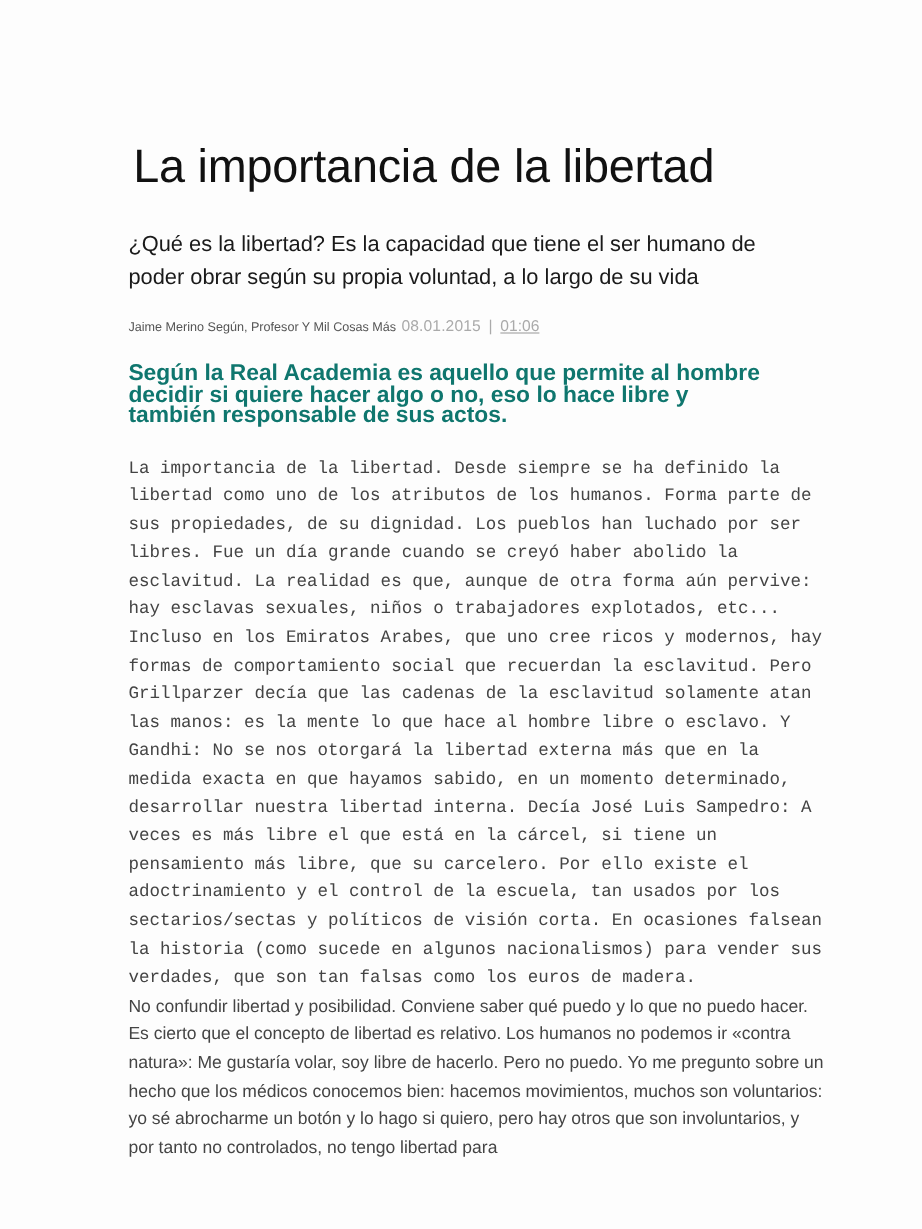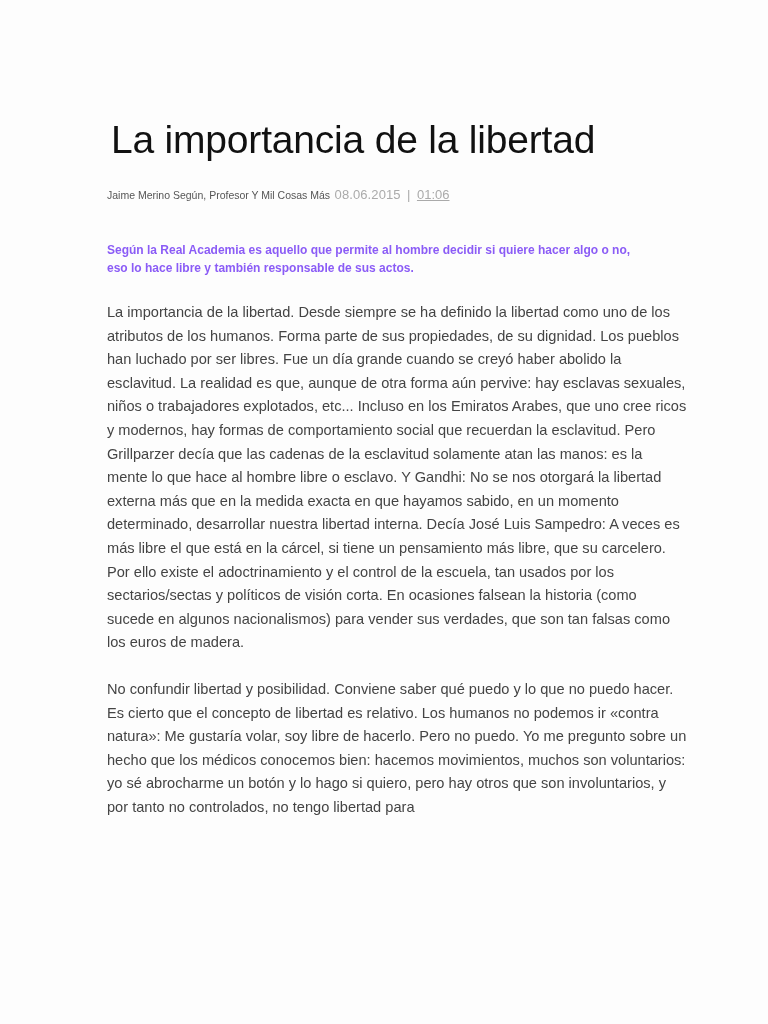--- a/index.html
+++ b/index.html
@@ -55,47 +55,48 @@
       font-size: 13px;
       color: #aaaaaa;
       padding: 0 2px;
     }
     .time {
       font-size: 13px;
       color: #aaaaaa;
       text-decoration: underline;
     }
     .lead {
-      margin: 37px 0 0 0;
-      font-size: 12px;
+      margin: 20px 0 0 0;
+      font-size: 19px;
       line-height: 17.5px;
       font-weight: bold;
-      color: #8b5cf6;
+      color: #0f766e;
       width: 535px;
     }
     .paragraph {
       margin: 0;
       font-size: 14.6px;
       line-height: 23.6px;
       color: #444444;
       width: 580px;
     }
-    .p1 { margin-top: 24px; }
-    .p2 { margin-top: 23px; }
+    .p1 { margin-top: 24px; font-family: Liberation Mono, monospace; }
+    .p2 { }
   </style>
 </head>
 <body>
 
 <article class="article">
   <h1 class="title">La importancia de la libertad</h1>
 
+  <p class="subtitle">¿Qué es la libertad? Es la capacidad que tiene el ser humano de poder obrar según su propia voluntad, a lo largo de su vida</p>
 
   <div class="byline">
     <span class="author">Jaime Merino Según, Profesor Y Mil Cosas Más</span>
-    <span class="date">08.06.2015</span>
+    <span class="date">08.01.2015</span>
     <span class="sep">|</span>
     <span class="time">01:06</span>
   </div>
 
   <p class="lead">Según la Real Academia es aquello que permite al hombre decidir si quiere hacer algo o no, eso lo hace libre y también responsable de sus actos.</p>
 
   <p class="paragraph p1">La importancia de la libertad. Desde siempre se ha definido la libertad como uno de los atributos de los humanos. Forma parte de sus propiedades, de su dignidad. Los pueblos han luchado por ser libres. Fue un día grande cuando se creyó haber abolido la esclavitud. La realidad es que, aunque de otra forma aún pervive: hay esclavas sexuales, niños o trabajadores explotados, etc... Incluso en los Emiratos Arabes, que uno cree ricos y modernos, hay formas de comportamiento social que recuerdan la esclavitud. Pero Grillparzer decía que las cadenas de la esclavitud solamente atan las manos: es la mente lo que hace al hombre libre o esclavo. Y Gandhi: No se nos otorgará la libertad externa más que en la medida exacta en que hayamos sabido, en un momento determinado, desarrollar nuestra libertad interna. Decía José Luis Sampedro: A veces es más libre el que está en la cárcel, si tiene un pensamiento más libre, que su carcelero. Por ello existe el adoctrinamiento y el control de la escuela, tan usados por los sectarios/sectas y políticos de visión corta. En ocasiones falsean la historia (como sucede en algunos nacionalismos) para vender sus verdades, que son tan falsas como los euros de madera.</p>
 
   <p class="paragraph p2">No confundir libertad y posibilidad. Conviene saber qué puedo y lo que no puedo hacer. Es cierto que el concepto de libertad es relativo. Los humanos no podemos ir «contra natura»: Me gustaría volar, soy libre de hacerlo. Pero no puedo. Yo me pregunto sobre un hecho que los médicos conocemos bien: hacemos movimientos, muchos son voluntarios: yo sé abrocharme un botón y lo hago si quiero, pero hay otros que son involuntarios, y por tanto no controlados, no tengo libertad para</p>
 </article>

